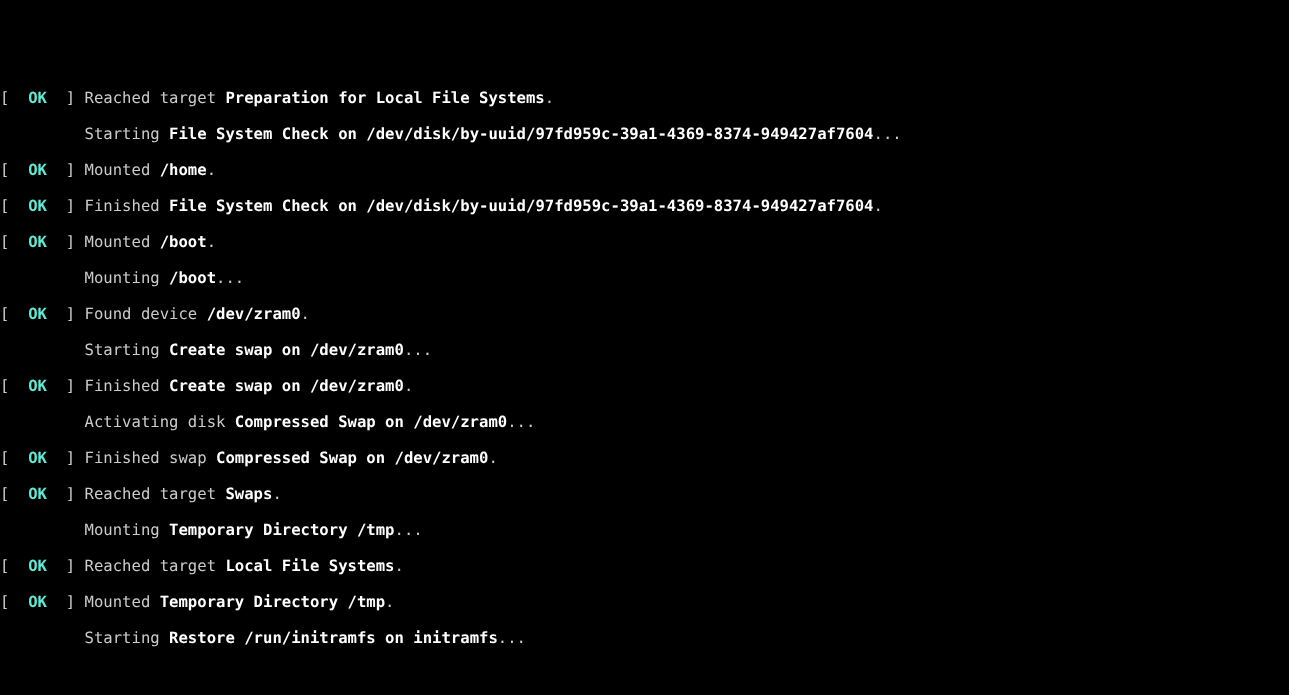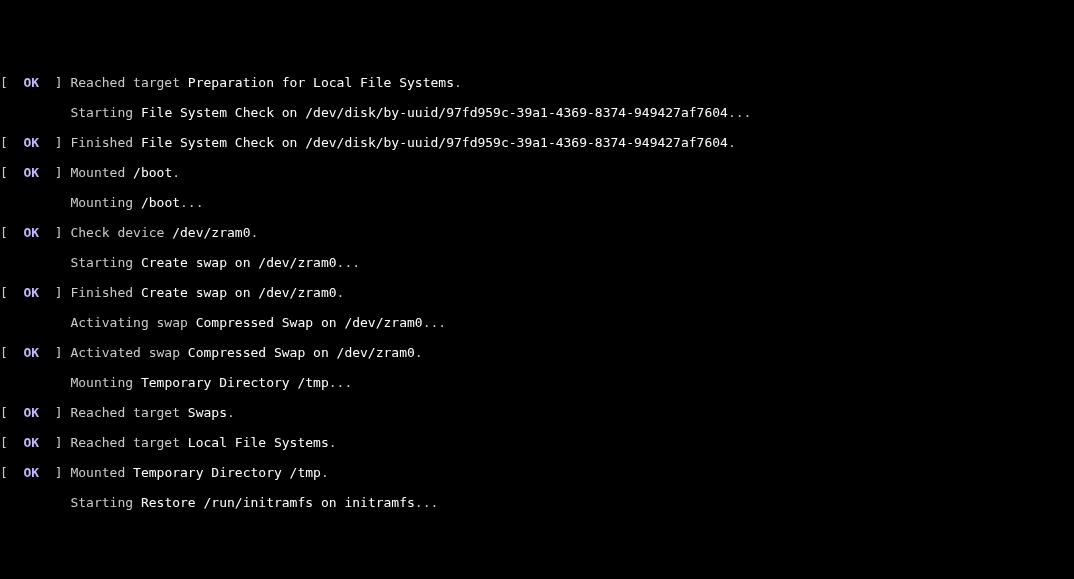--- a/index.html
+++ b/index.html
@@ -5,42 +5,43 @@
   html,body{margin:0;padding:0;background:#000;width:1074px;height:579px;overflow:hidden}
   body{
     font-family:"DejaVu Sans Mono","Liberation Mono","Courier New",monospace;
     font-size:13px;
     line-height:15px;
     color:#fff;
     white-space:pre;
   }
   #console{padding:0 0 0 0}
   .ln{display:block}
-  .g{color:#c4b5fd;font-weight:bold}
-  .w{color:#fff;font-weight:normal}
+  .g{color:#5eead4;font-weight:bold}
+  .w{color:#fff;font-weight:bold}
   .d{color:#ccc}
 </style>
 </head>
 <body>
 
 
 
 <div id="console">
 <span class="ln"><span class="d">[  </span><span class="g">OK</span><span class="d">  ] </span><span class="d">Reached target </span><span class="w">Preparation for Local File Systems</span><span class="d">.</span></span>
 <span class="ln"><span class="d">         </span><span class="d">Starting </span><span class="w">File System Check on /dev/disk/by-uuid/97fd959c-39a1-4369-8374-949427af7604</span><span class="d">...</span></span>
+<span class="ln"><span class="d">[  </span><span class="g">OK</span><span class="d">  ] </span><span class="d">Mounted </span><span class="w">/home</span><span class="d">.</span></span>
 <span class="ln"><span class="d">[  </span><span class="g">OK</span><span class="d">  ] </span><span class="d">Finished </span><span class="w">File System Check on /dev/disk/by-uuid/97fd959c-39a1-4369-8374-949427af7604</span><span class="d">.</span></span>
 <span class="ln"><span class="d">[  </span><span class="g">OK</span><span class="d">  ] </span><span class="d">Mounted </span><span class="w">/boot</span><span class="d">.</span></span>
 <span class="ln"><span class="d">         </span><span class="d">Mounting </span><span class="w">/boot</span><span class="d">...</span></span>
-<span class="ln"><span class="d">[  </span><span class="g">OK</span><span class="d">  ] </span><span class="d">Check device </span><span class="w">/dev/zram0</span><span class="d">.</span></span>
+<span class="ln"><span class="d">[  </span><span class="g">OK</span><span class="d">  ] </span><span class="d">Found device </span><span class="w">/dev/zram0</span><span class="d">.</span></span>
 <span class="ln"><span class="d">         </span><span class="d">Starting </span><span class="w">Create swap on /dev/zram0</span><span class="d">...</span></span>
 <span class="ln"><span class="d">[  </span><span class="g">OK</span><span class="d">  ] </span><span class="d">Finished </span><span class="w">Create swap on /dev/zram0</span><span class="d">.</span></span>
-<span class="ln"><span class="d">         </span><span class="d">Activating swap </span><span class="w">Compressed Swap on /dev/zram0</span><span class="d">...</span></span>
-<span class="ln"><span class="d">[  </span><span class="g">OK</span><span class="d">  ] </span><span class="d">Activated swap </span><span class="w">Compressed Swap on /dev/zram0</span><span class="d">.</span></span>
+<span class="ln"><span class="d">         </span><span class="d">Activating disk </span><span class="w">Compressed Swap on /dev/zram0</span><span class="d">...</span></span>
+<span class="ln"><span class="d">[  </span><span class="g">OK</span><span class="d">  ] </span><span class="d">Finished swap </span><span class="w">Compressed Swap on /dev/zram0</span><span class="d">.</span></span>
+<span class="ln"><span class="d">[  </span><span class="g">OK</span><span class="d">  ] </span><span class="d">Reached target </span><span class="w">Swaps</span><span class="d">.</span></span>
 <span class="ln"><span class="d">         </span><span class="d">Mounting </span><span class="w">Temporary Directory /tmp</span><span class="d">...</span></span>
-<span class="ln"><span class="d">[  </span><span class="g">OK</span><span class="d">  ] </span><span class="d">Reached target </span><span class="w">Swaps</span><span class="d">.</span></span>
 <span class="ln"><span class="d">[  </span><span class="g">OK</span><span class="d">  ] </span><span class="d">Reached target </span><span class="w">Local File Systems</span><span class="d">.</span></span>
 <span class="ln"><span class="d">[  </span><span class="g">OK</span><span class="d">  ] </span><span class="d">Mounted </span><span class="w">Temporary Directory /tmp</span><span class="d">.</span></span>
 <span class="ln"><span class="d">         </span><span class="d">Starting </span><span class="w">Restore /run/initramfs on initramfs</span><span class="d">...</span></span>
 
 
 
 
 
 
 

